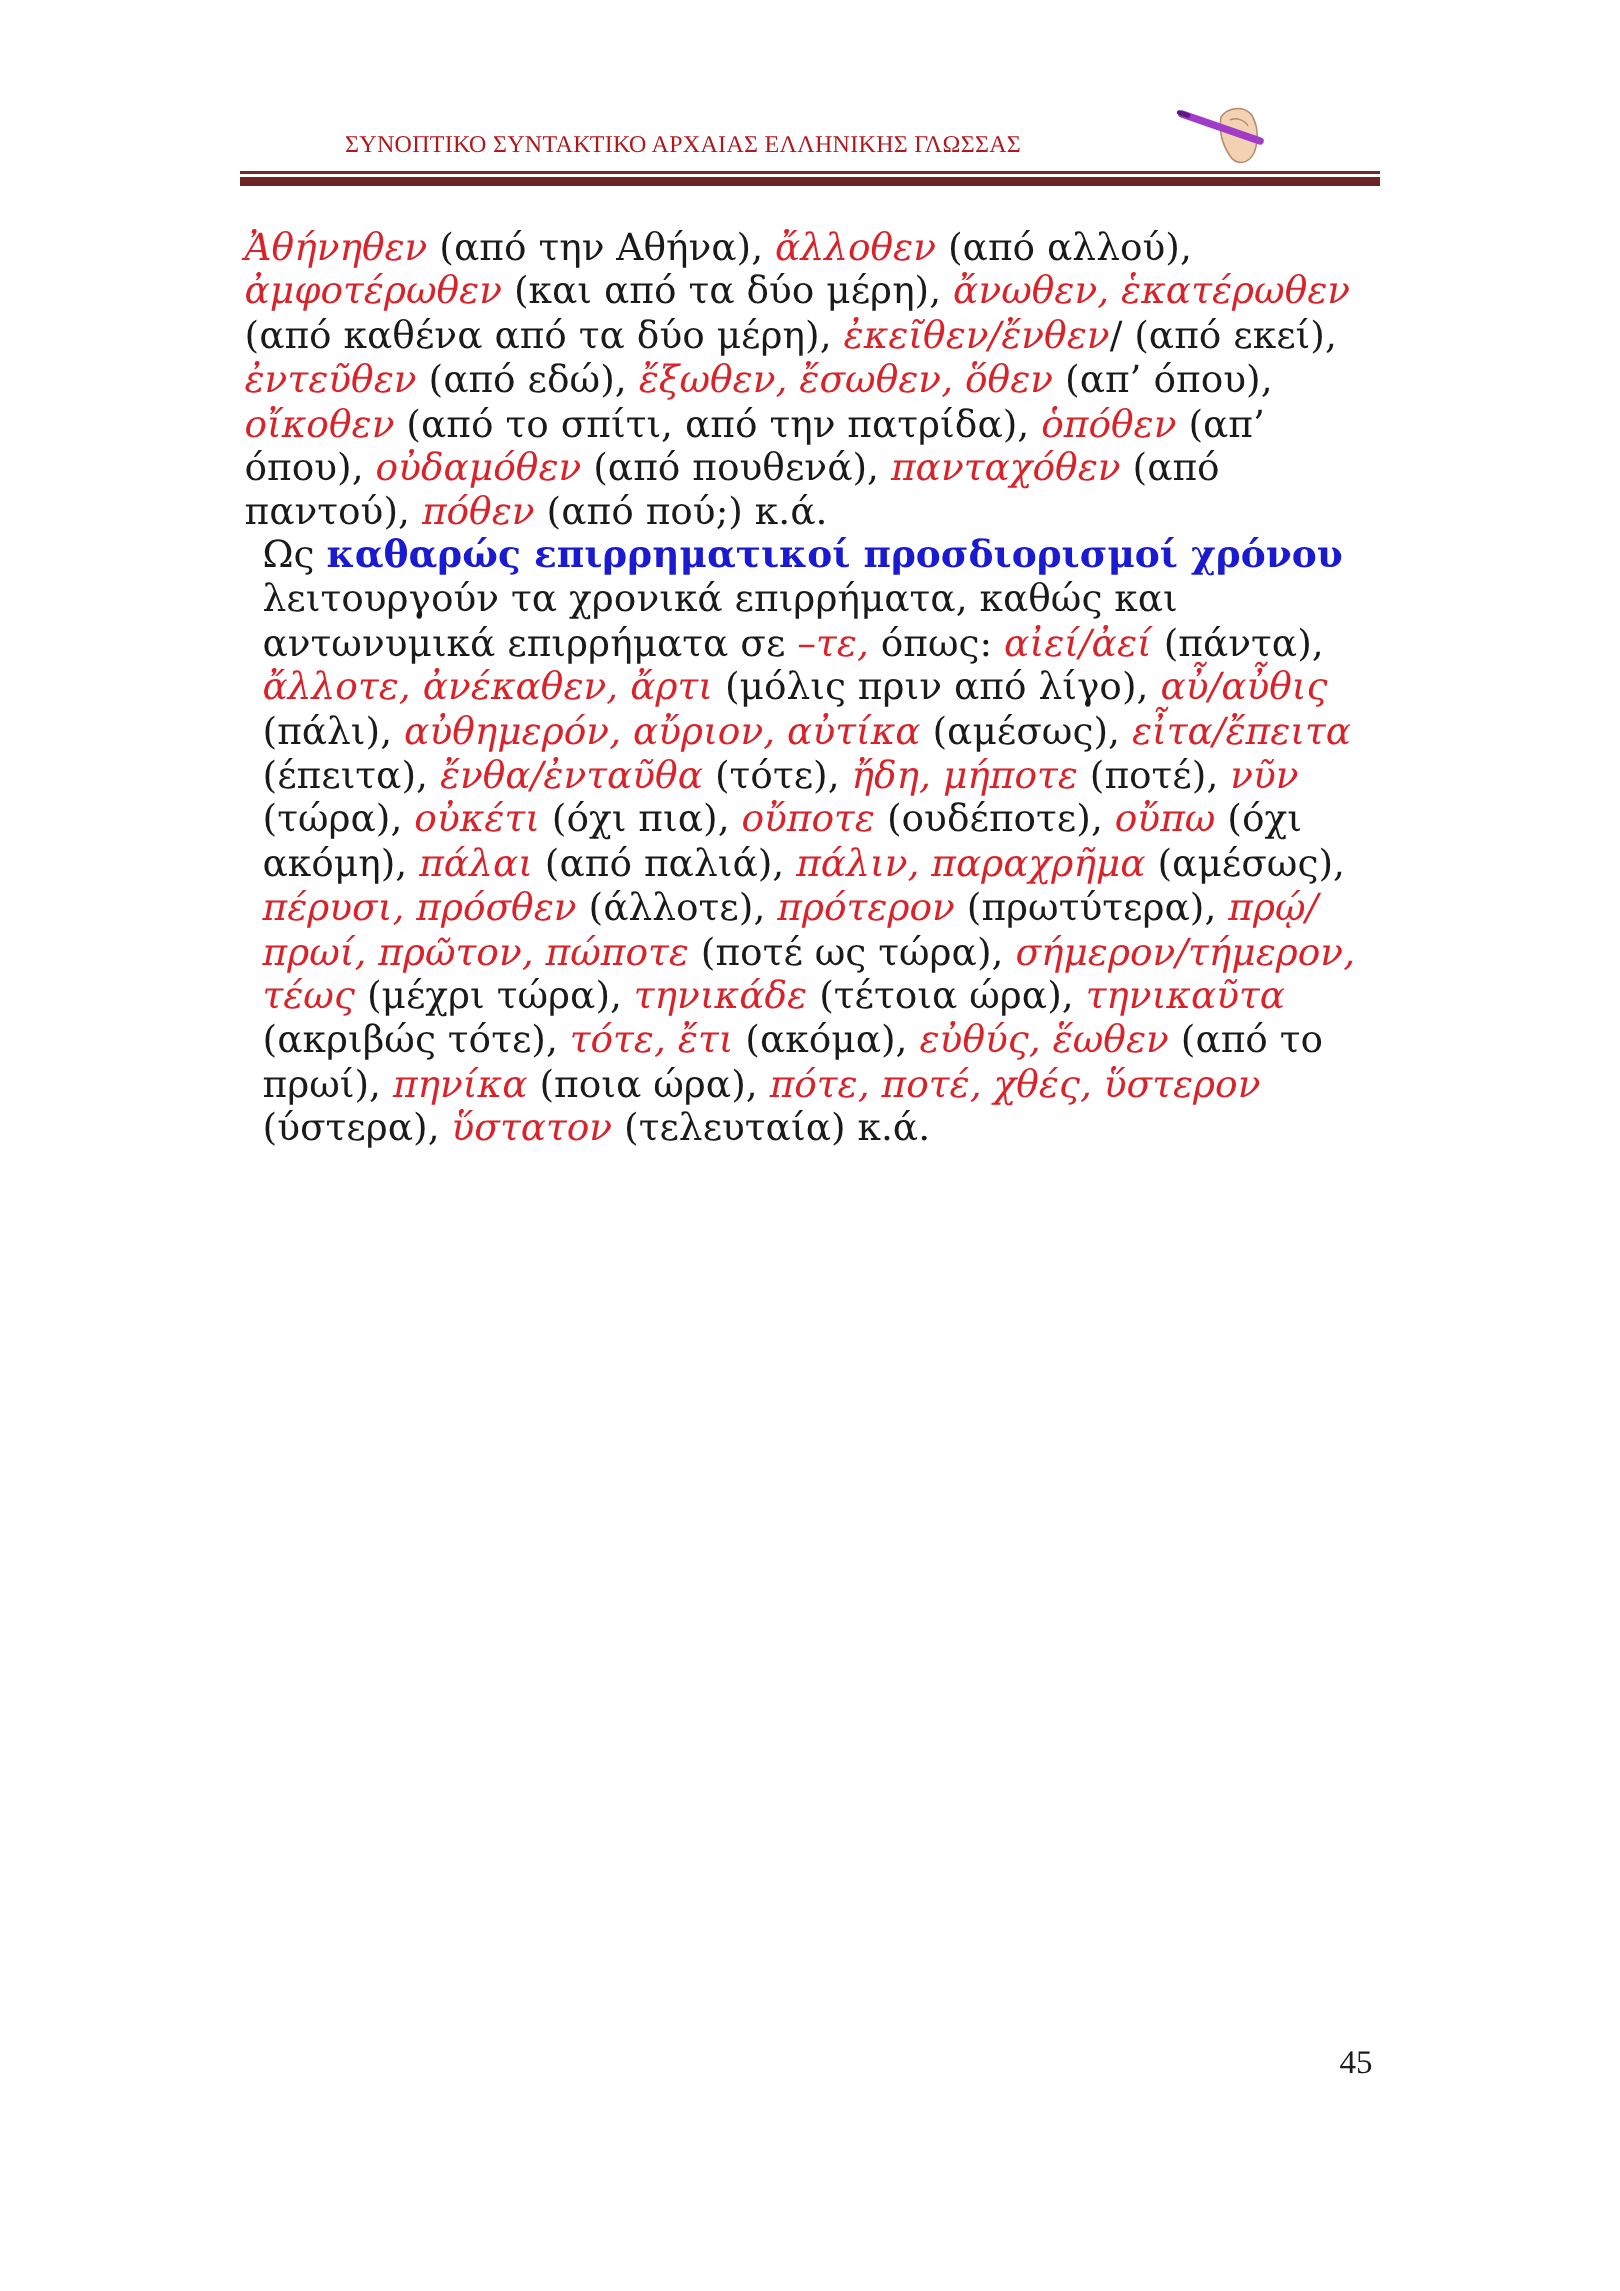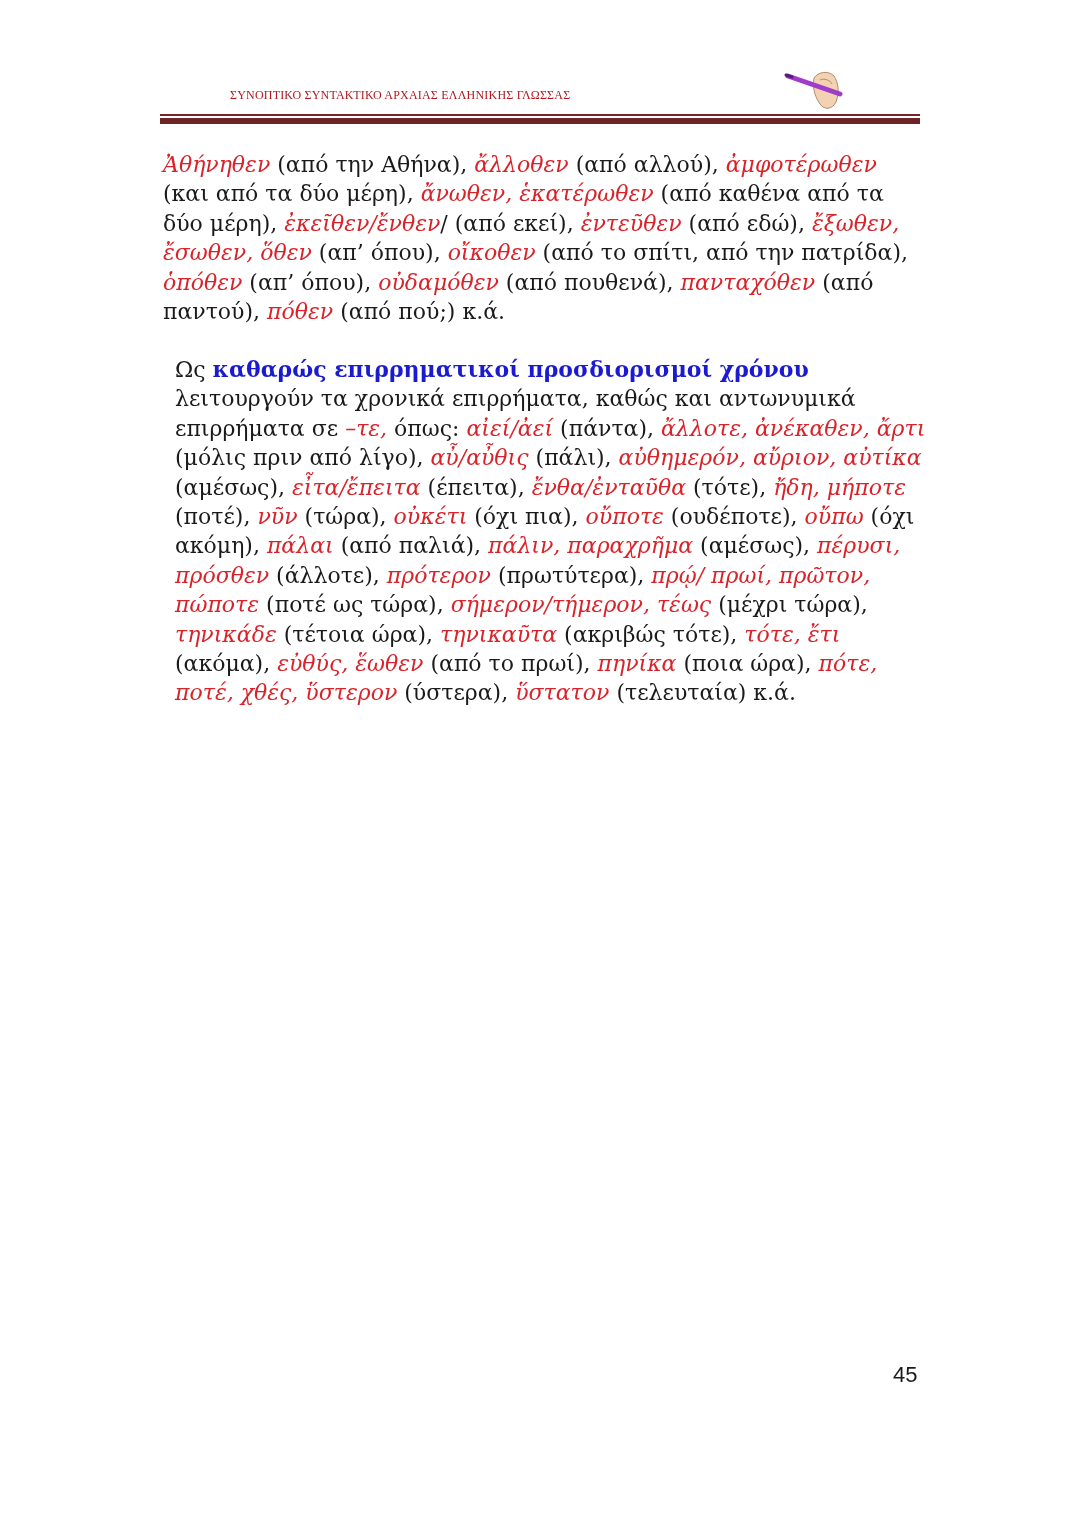--- a/index.html
+++ b/index.html
@@ -1,36 +1,36 @@
 <!DOCTYPE html>
 <html><head>
 <meta charset="utf-8">
 <style>
   html, body { margin: 0; padding: 0; background: #ffffff; }
   body { width: 1080px; height: 1527px; position: relative; overflow: hidden; }
   .page { position: absolute; left: 0; top: 0; width: 1080px; height: 1527px; background: #fff; }
   .header-title {
     position: absolute; left: 230px; top: 88px;
-    font-family: "Liberation Serif", serif; font-size: 12px; color: #b0181e;
+    font-family: "Liberation Serif", serif; font-size: 16px; color: #b0181e;
     letter-spacing: 0.2px; white-space: nowrap;
   }
   .header-rule-thin { position: absolute; left: 160px; top: 114px; width: 760px; height: 2px; background: #7a2628; }
   .header-rule-thick { position: absolute; left: 160px; top: 118px; width: 760px; height: 6px; background: #6e2326; }
   .hand-icon { position: absolute; left: 784px; top: 68px; width: 60px; height: 44px; }
   .body-text {
     position: absolute; left: 163px; width: 760px;
-    font-family: "DejaVu Serif", serif; font-size: 22px; line-height: 29.4px; color: #1a1a1a;
+    font-family: "DejaVu Serif", serif; font-size: 25px; line-height: 29.4px; color: #1a1a1a;
   }
   .p1 { top: 150px; }
   .p2 { top: 355px; margin-left: 12px; }
   .r { color: #d9232a; font-style: italic; }
   .b { color: #1a1ad0; font-weight: bold; }
   .page-number {
     position: absolute; left: 893px; top: 1362px;
-    font-family: Liberation Sans, sans-serif; font-size: 22px; color: #1a1a1a;
+    font-family: Liberation Serif, serif; font-size: 22px; color: #1a1a1a;
   }
 </style>
 </head>
 <body>
 
 <div class="page">
 
   <div class="header-title">ΣΥΝΟΠΤΙΚΟ ΣΥΝΤΑΚΤΙΚΟ ΑΡΧΑΙΑΣ ΕΛΛΗΝΙΚΗΣ ΓΛΩΣΣΑΣ</div>
 
   <svg class="hand-icon" viewBox="0 0 60 44">

